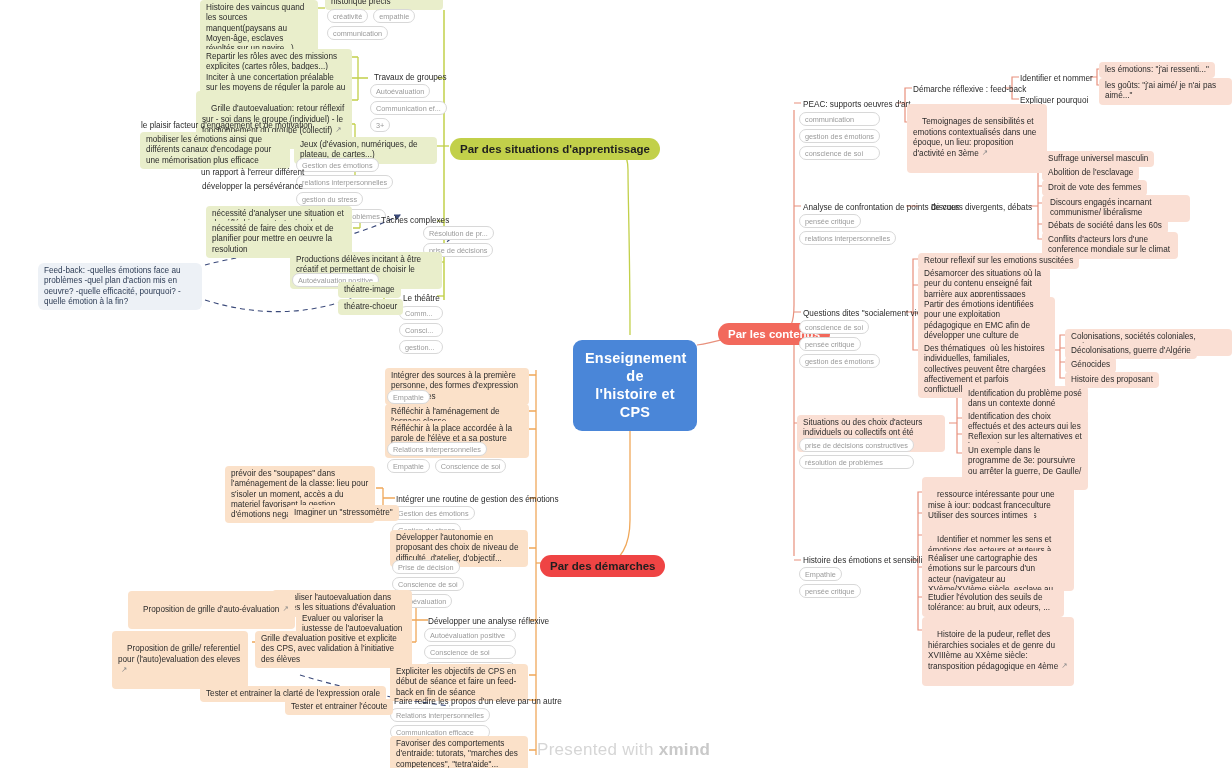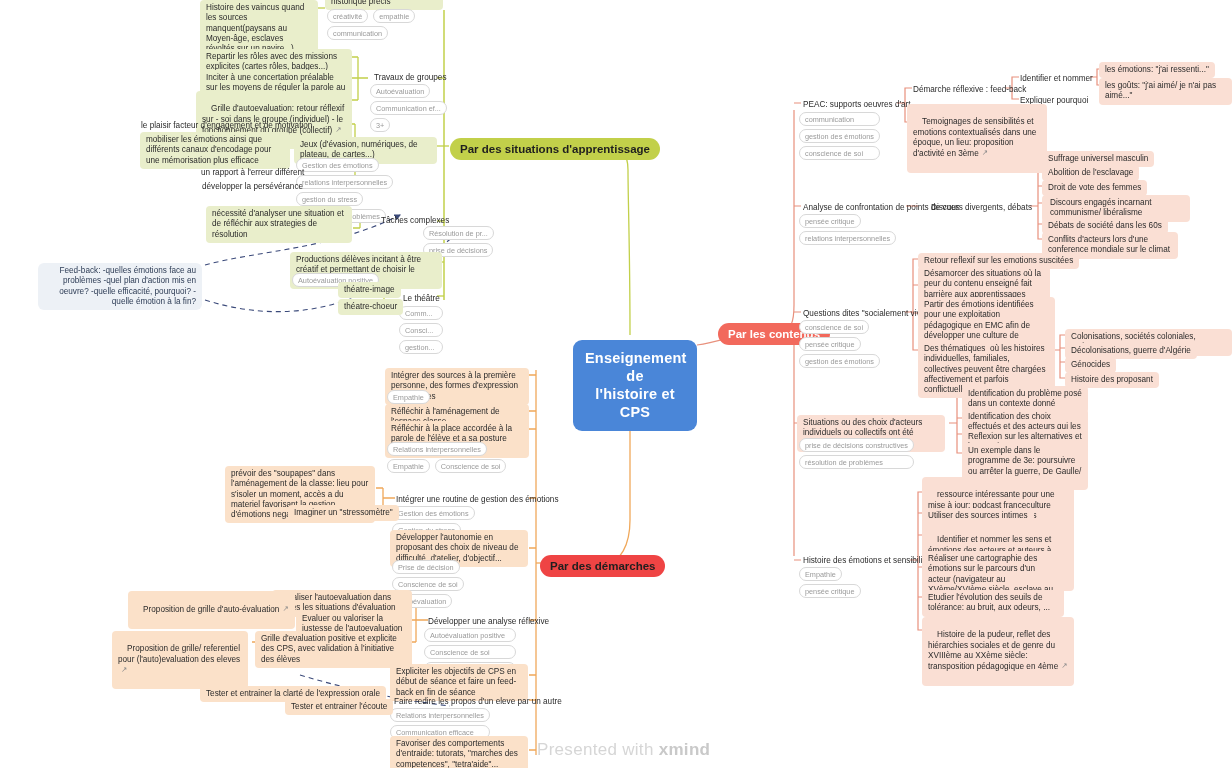--- a/index.html
+++ b/index.html
@@ -54,21 +54,20 @@
   .t.g0 { background: transparent; }      
   .t.o1 { background: #fbe1c9; }          
   .t.o0 { background: transparent; }
   .t.r1 { background: #fadfd4; }          
   .t.r0 { background: transparent; }
   .t.note {
     background: #edf1f6;
     border-radius: 6px;
     color: #2d3c55;
     font-size: 8.2px;
-    text-align: right;
   }
 
   
   .chips { position: absolute; display: flex; flex-wrap: wrap; gap: 3px 5px; }
   .chip {
     font-size: 7.3px;
     color: #9a9a9a;
     border: 1px solid #d8d8d8;
     border-radius: 8px;
     padding: 1.5px 5px;
@@ -210,20 +209,21 @@
   <div class="node t g1" style="left:140px; top:132px; width:150px;">mobiliser les émotions ainsi que différents canaux d'encodage pour une mémorisation plus efficace</div>
   <div class="node t g0" style="left:195px; top:165px;">un rapport à l'erreur différent</div>
   <div class="node t g0" style="left:196px; top:179px;">développer la persévérance</div>
 
   <div class="node t g0" style="left:375px; top:213px;">Tâches complexes</div>
   <div class="chips" style="left:377px; top:226px; width:66px;margin-left:46px;">
     <span class="chip">Résolution de pr...</span>
     <span class="chip">prise de décisions</span>
   </div>
   <div class="node t g1" style="left:206px; top:206px; width:146px;">nécessité d'analyser une situation et de réfléchir aux strategies de résolution</div>
+  <div class="node t g1" style="left:206px; top:221px; width:146px;">nécessité de faire des choix et de planifier pour mettre en oeuvre la resolution</div>
 
   <div class="node t g1" style="left:290px; top:252px; width:152px;">Productions délèves incitant à être créatif et permettant de choisir le mode d'expression</div>
   <div class="chips" style="left:292px; top:273px; width:120px;">
     <span class="chip">Autoévaluation positive</span>
   </div>
 
   <div class="node t g0" style="left:397px; top:291px;">Le théâtre</div>
   <div class="chips" style="left:399px; top:306px; width:44px; flex-direction:column;">
     <span class="chip">Comm...</span>
     <span class="chip">Consci...</span>

